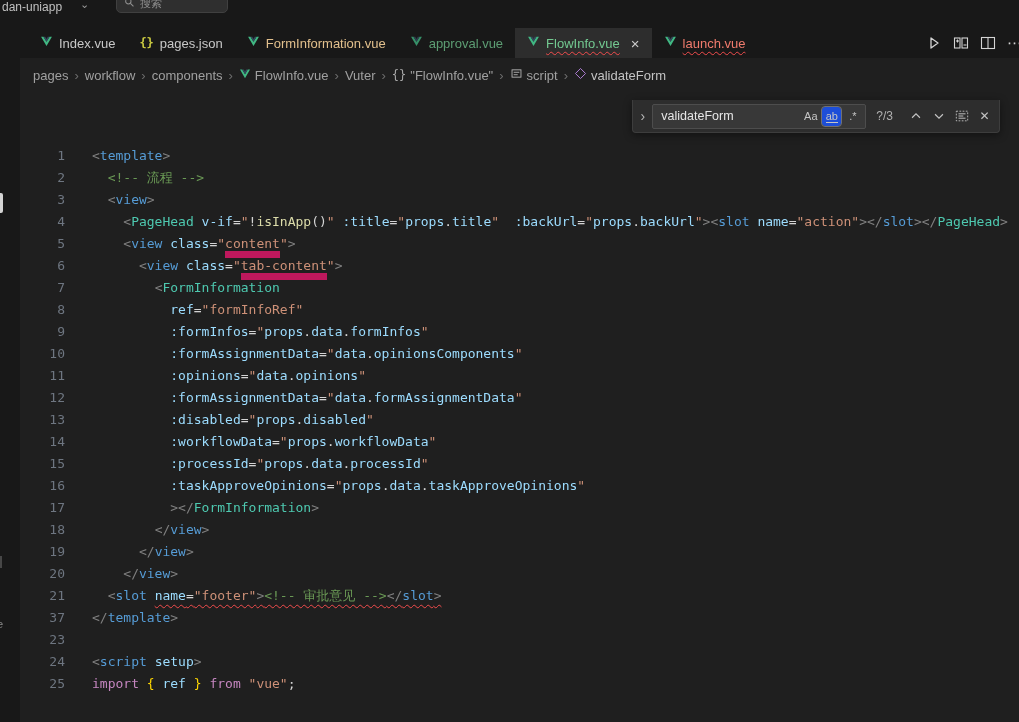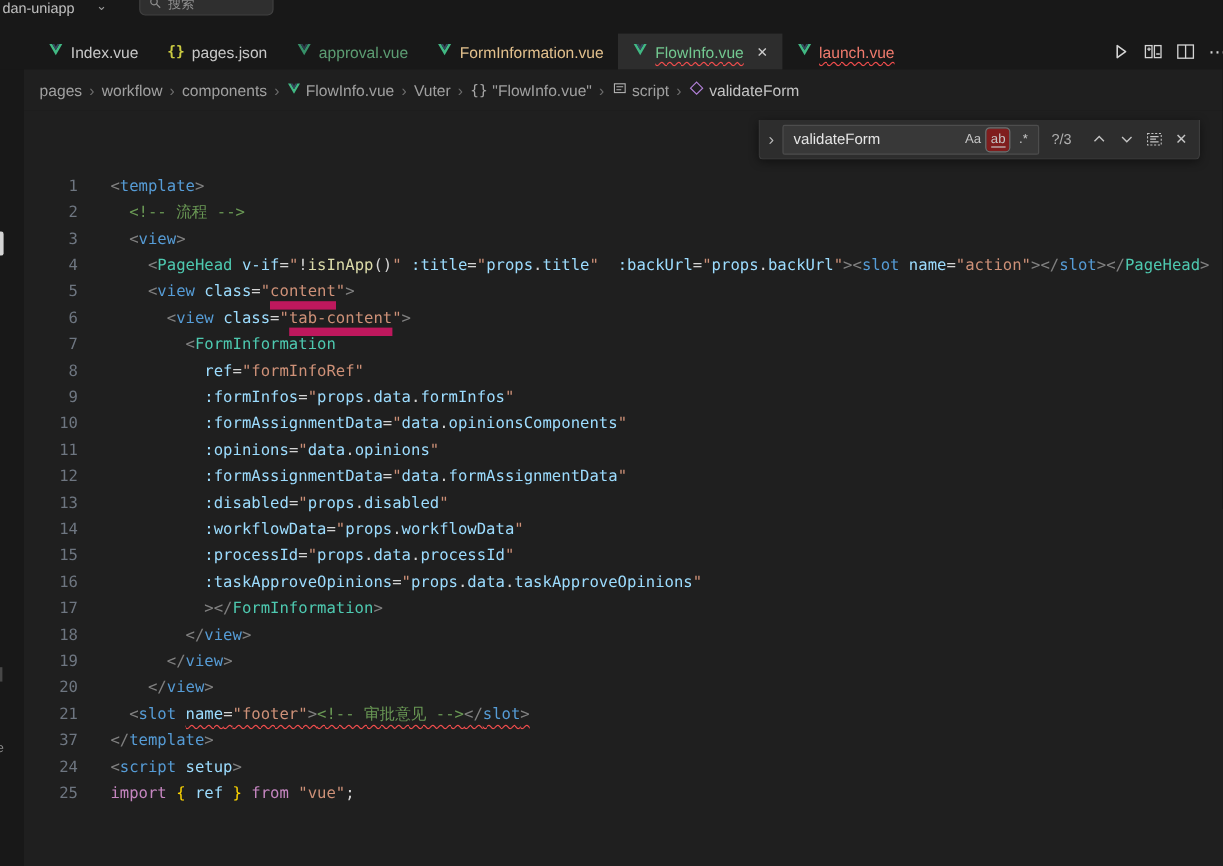--- a/index.html
+++ b/index.html
@@ -76,21 +76,21 @@
   .find-widget{position:absolute;top:8px;right:19px;height:33px;background:#2d2d2d;border:1px solid #3d3d3d;
                border-top:none;border-radius:0 0 4px 4px;box-shadow:0 2px 8px rgba(0,0,0,.45);
                display:flex;align-items:center;padding:0 4px 0 2px;gap:2px}
   .find-toggle{width:15px;height:100%;display:flex;align-items:center;justify-content:center;color:#b8b8b8;font-size:14px;cursor:pointer}
   .find-input{display:flex;align-items:center;height:25px;background:#383838;border:1px solid #4d4d4d;border-radius:2px;
               padding:0 3px 0 6px;gap:2px;width:214px}
   .find-query{flex:1;min-width:0;background:transparent;border:none;outline:none;color:#e6e6e6;font-size:12.5px;
               font-family:"Liberation Sans",sans-serif}
   .find-opt{min-width:19px;height:19px;display:flex;align-items:center;justify-content:center;font-size:11px;
             color:#c5c5c5;border-radius:3px;padding:0 2px;cursor:pointer}
-  .find-opt.active{background:#7f1d1d;outline:1px solid #707070}
+  .find-opt.active{background:#1d4ed8;outline:1px solid #707070}
   .uline{border-bottom:1px solid #c5c5c5}
   .find-count{font-size:12px;color:#b0b0b0;margin:0 10px 0 8px;white-space:nowrap}
   .find-btn{width:21px;height:21px;display:flex;align-items:center;justify-content:center;border-radius:3px;
             color:#c5c5c5;cursor:pointer;font-size:12px}
 </style>
 </head>
 <body>
 
 <div class="screen">
 
@@ -120,33 +120,33 @@
         <span><svg width="13" height="13" viewBox="0 0 24 24">
               <path fill="#41b883" d="M2 3h4.4L12 12.6 17.6 3H22L12 20.4z"></path>
               <path fill="#34495e" d="M6.4 3h3.2L12 7.2 14.4 3h3.2L12 12.6z"></path>
             </svg></span>
         <span class="tab-label c-default">Index.vue</span>
       </div>
       <div class="tab">
         <span class="json-icon">{}</span>
         <span class="tab-label c-default">pages.json</span>
       </div>
+      <div class="tab">
+        <span><svg width="13" height="13" viewBox="0 0 24 24">
+              <path fill="#41b883" d="M2 3h4.4L12 12.6 17.6 3H22L12 20.4z"></path>
+              <path fill="#34495e" d="M6.4 3h3.2L12 7.2 14.4 3h3.2L12 12.6z"></path>
+            </svg></span>
+        <span class="tab-label c-modified">FormInformation.vue</span>
+      </div>
       <div class="tab dim75">
         <span><svg width="13" height="13" viewBox="0 0 24 24">
               <path fill="#41b883" d="M2 3h4.4L12 12.6 17.6 3H22L12 20.4z"></path>
               <path fill="#34495e" d="M6.4 3h3.2L12 7.2 14.4 3h3.2L12 12.6z"></path>
             </svg></span>
         <span class="tab-label c-untracked">approval.vue</span>
-      </div>
-      <div class="tab">
-        <span><svg width="13" height="13" viewBox="0 0 24 24">
-              <path fill="#41b883" d="M2 3h4.4L12 12.6 17.6 3H22L12 20.4z"></path>
-              <path fill="#34495e" d="M6.4 3h3.2L12 7.2 14.4 3h3.2L12 12.6z"></path>
-            </svg></span>
-        <span class="tab-label c-modified">FormInformation.vue</span>
       </div>
       <div class="tab active">
         <span><svg width="13" height="13" viewBox="0 0 24 24">
               <path fill="#41b883" d="M2 3h4.4L12 12.6 17.6 3H22L12 20.4z"></path>
               <path fill="#34495e" d="M6.4 3h3.2L12 7.2 14.4 3h3.2L12 12.6z"></path>
             </svg></span>
         <span class="tab-label c-untracked sq-label">FlowInfo.vue</span>
         <span class="tab-close">×</span>
       </div>
       <div class="tab">
@@ -314,20 +314,24 @@
         </div>
         <div class="code-line">
           <span class="gutter">21</span>
           <span class="code-text"><span class="ws">  </span><span class="pun">&lt;</span><span class="tag">slot</span><span class="ws"> </span><span class="attr sq">name</span><span class="txt sq">=</span><span class="str sq">"footer"</span><span class="pun sq">&gt;</span><span class="cmt sq">&lt;!-- 审批意见 --&gt;</span><span class="pun sq">&lt;/</span><span class="tag sq">slot</span><span class="pun sq">&gt;</span></span>
         </div>
         <div class="code-line">
           <span class="gutter">37</span>
           <span class="code-text"><span class="pun">&lt;/</span><span class="tag">template</span><span class="pun">&gt;</span></span>
         </div>
         <div class="code-line">
+          <span class="gutter">23</span>
+          <span class="code-text"></span>
+        </div>
+        <div class="code-line">
           <span class="gutter">24</span>
           <span class="code-text"><span class="pun">&lt;</span><span class="tag">script</span><span class="ws"> </span><span class="attr">setup</span><span class="pun">&gt;</span></span>
         </div>
         <div class="code-line">
           <span class="gutter">25</span>
           <span class="code-text"><span class="kw">import</span><span class="ws"> </span><span class="brace">{</span><span class="ws"> </span><span class="var">ref</span><span class="ws"> </span><span class="brace">}</span><span class="ws"> </span><span class="kw">from</span><span class="ws"> </span><span class="str">"vue"</span><span class="txt">;</span></span>
         </div>
       </div>
 
     <div class="find-widget">

